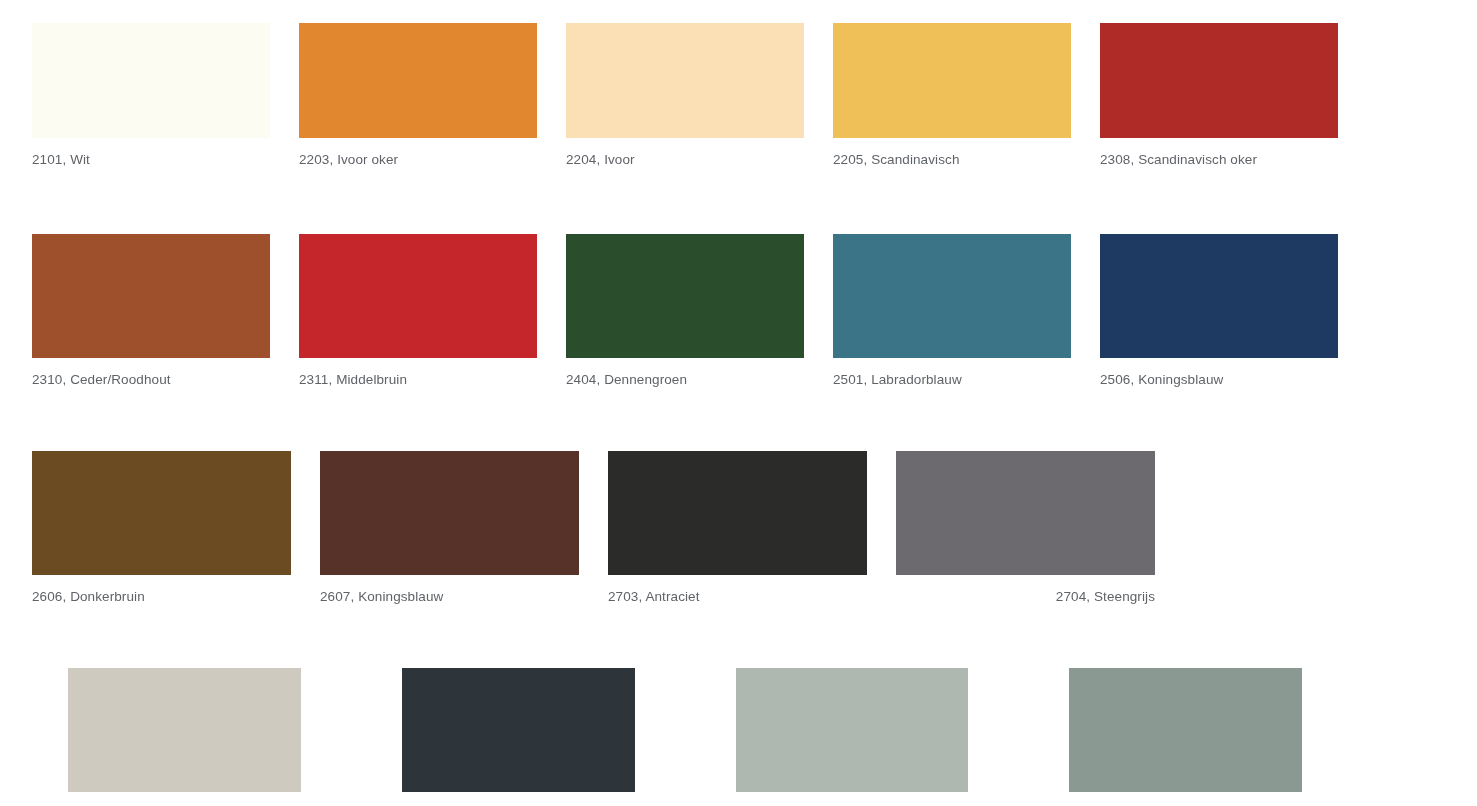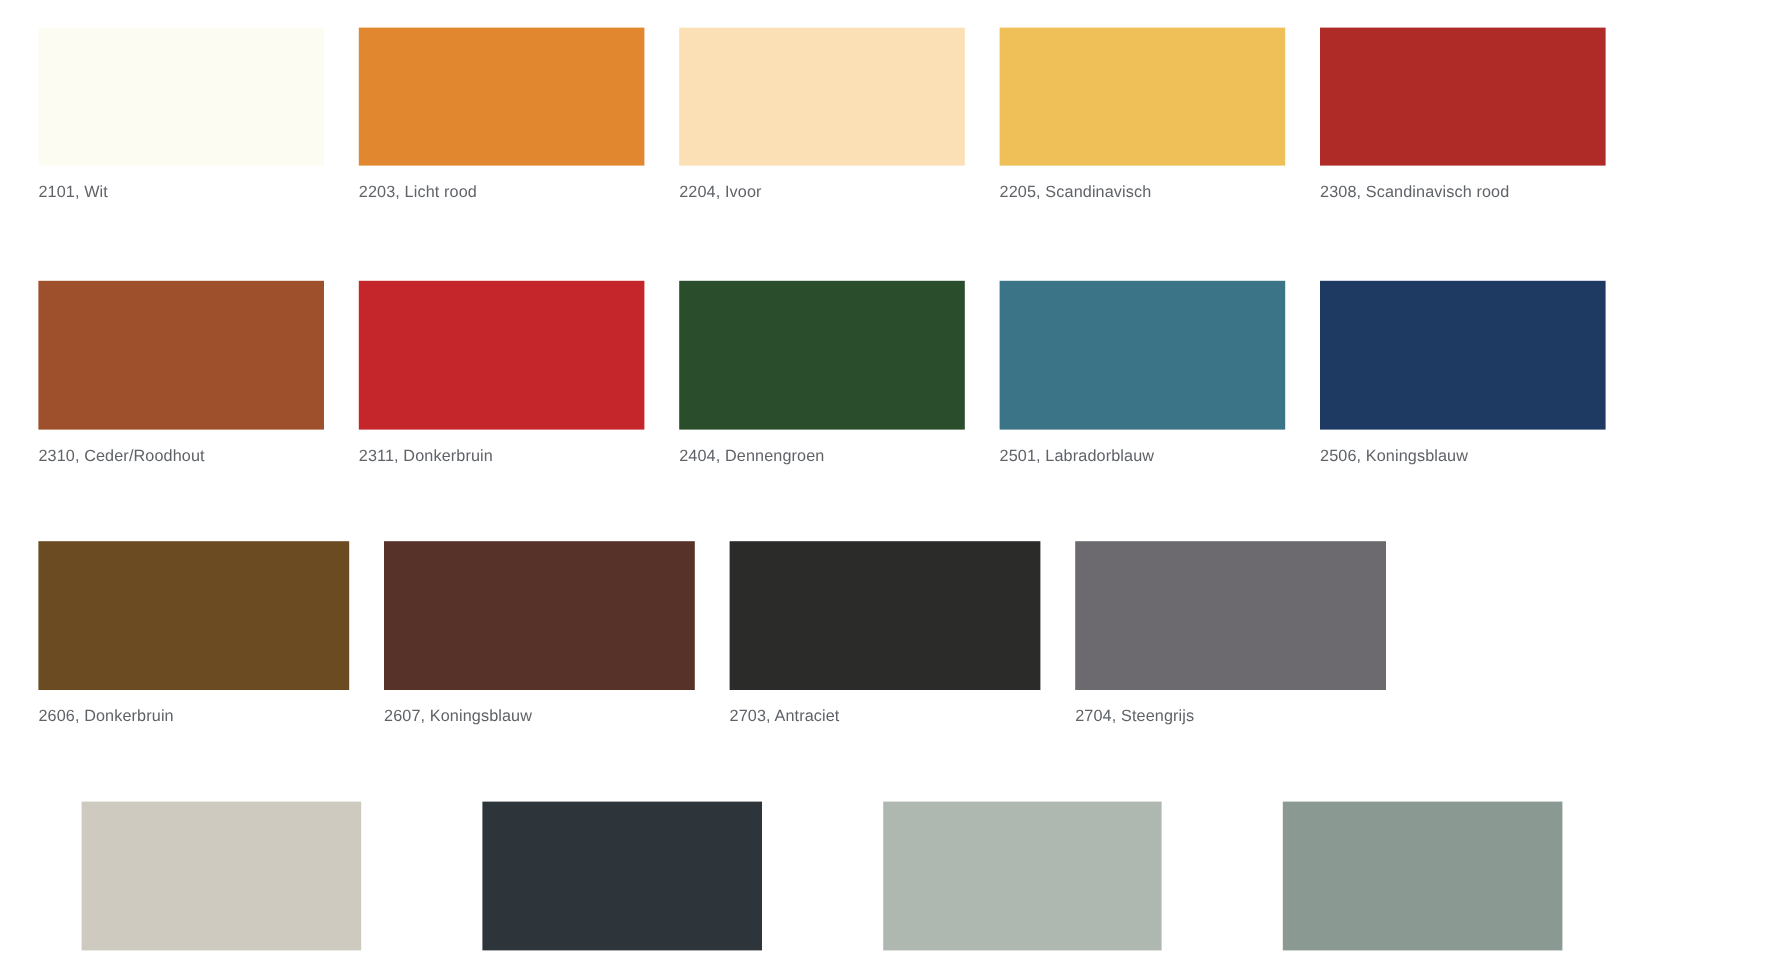--- a/index.html
+++ b/index.html
@@ -99,44 +99,44 @@
 
 <div id="swatch-page" style="background: rgb(255, 255, 255);">
 
   <div class="swatch-row row-five" id="row-1">
     <div class="swatch-cell">
       <div class="swatch-chip" style="background-color: rgb(253, 252, 243);"></div>
       <div class="swatch-label" style="color: rgb(95, 99, 104);">2101, Wit</div>
     </div>
     <div class="swatch-cell">
       <div class="swatch-chip" style="background-color: rgb(224, 135, 47);"></div>
-      <div class="swatch-label" style="color: rgb(95, 99, 104);">2203, Licht rood</div>
+      <div class="swatch-label" style="color: rgb(95, 99, 104);">2203, Ivoor oker</div>
     </div>
     <div class="swatch-cell">
       <div class="swatch-chip" style="background-color: rgb(250, 224, 180);"></div>
       <div class="swatch-label" style="color: rgb(95, 99, 104);">2204, Ivoor</div>
     </div>
     <div class="swatch-cell">
       <div class="swatch-chip" style="background-color: rgb(239, 192, 87);"></div>
       <div class="swatch-label" style="color: rgb(95, 99, 104);">2205, Scandinavisch</div>
     </div>
     <div class="swatch-cell">
       <div class="swatch-chip" style="background-color: rgb(174, 43, 40);"></div>
-      <div class="swatch-label" style="color: rgb(95, 99, 104);">2308, Scandinavisch rood</div>
+      <div class="swatch-label" style="color: rgb(95, 99, 104);">2308, Scandinavisch oker</div>
     </div>
   </div>
 
   <div class="swatch-row row-five" id="row-2">
     <div class="swatch-cell">
       <div class="swatch-chip" style="background-color: rgb(158, 79, 44);"></div>
       <div class="swatch-label" style="color: rgb(95, 99, 104);">2310, Ceder/Roodhout</div>
     </div>
     <div class="swatch-cell">
       <div class="swatch-chip" style="background-color: rgb(196, 38, 44);"></div>
-      <div class="swatch-label" style="color: rgb(95, 99, 104);">2311, Donkerbruin</div>
+      <div class="swatch-label" style="color: rgb(95, 99, 104);">2311, Middelbruin</div>
     </div>
     <div class="swatch-cell">
       <div class="swatch-chip" style="background-color: rgb(42, 78, 43);"></div>
       <div class="swatch-label" style="color: rgb(95, 99, 104);">2404, Dennengroen</div>
     </div>
     <div class="swatch-cell">
       <div class="swatch-chip" style="background-color: rgb(60, 116, 135);"></div>
       <div class="swatch-label" style="color: rgb(95, 99, 104);">2501, Labradorblauw</div>
     </div>
     <div class="swatch-cell">
@@ -153,21 +153,21 @@
     <div class="swatch-cell">
       <div class="swatch-chip" style="background-color: rgb(87, 50, 41);"></div>
       <div class="swatch-label" style="color: rgb(95, 99, 104);">2607, Koningsblauw</div>
     </div>
     <div class="swatch-cell">
       <div class="swatch-chip" style="background-color: rgb(43, 43, 41);"></div>
       <div class="swatch-label" style="color: rgb(95, 99, 104);">2703, Antraciet</div>
     </div>
     <div class="swatch-cell">
       <div class="swatch-chip" style="background-color: rgb(108, 106, 110);"></div>
-      <div class="swatch-label" style="color: rgb(95, 99, 104);">2704, Steengrijs</div>
+      <div class="swatch-label" style="color: rgb(95, 99, 104); text-align: right;">2704, Steengrijs</div>
     </div>
   </div>
 
   <div class="swatch-row row-four" id="row-4">
     <div class="swatch-cell">
       <div class="swatch-chip" style="background-color: rgb(206, 202, 191);"></div>
       <div class="swatch-label" style="color: rgb(95, 99, 104);">2708, Kiezelgrijs</div>
     </div>
     <div class="swatch-cell">
       <div class="swatch-chip" style="background-color: rgb(45, 52, 58);"></div>

